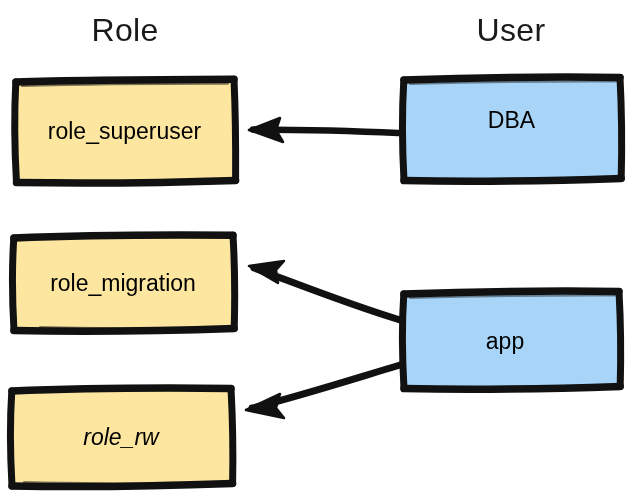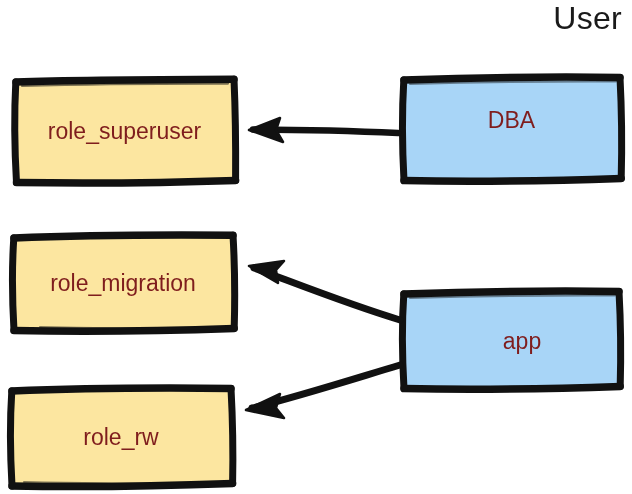--- a/index.html
+++ b/index.html
@@ -33,49 +33,49 @@
     letter-spacing: 0.3px;
   }
   #title-role {
     left: 0px;
     top: 12px;
     width: 250px;
     text-align: center;
   }
   #title-user {
     left: 400px;
-    top: 0;
+    top: 12px;
     width: 222px;
-    text-align: right;
+    text-align: center;
   }
   .node-label {
     position: absolute;
     font-size: 23px;
-    color: #7f1d1d;
+    color: #000000;
     font-family: "Liberation Sans", sans-serif;
     white-space: nowrap;
     text-align: center;
     display: flex;
     align-items: center;
     justify-content: center;
   }
   #label-role-superuser {
     left: 14px; top: 80px; width: 221px; height: 102px;
   }
   #label-role-migration {
     left: 12px; top: 235px; width: 222px; height: 96px; text-align: right;
   }
   #label-role-rw {
-    left: 10px; top: 388px; width: 222px; height: 98px;
+    left: 10px; top: 388px; width: 222px; height: 98px; font-style: italic;
   }
   #label-dba {
     left: 402px; top: 69px; width: 219px; height: 102px;
   }
   #label-app {
-    left: 413px; top: 292px; width: 218px; height: 98px;
+    left: 396px; top: 292px; width: 218px; height: 98px;
   }
 </style>
 </head>
 <body>
 
 <div id="canvas">
 
   <svg id="sketch-layer" viewBox="0 0 632 494" xmlns="http://www.w3.org/2000/svg">
 
     <g>
@@ -133,20 +133,21 @@
       <path d="M249,266 L284,261 L276,270 L278,283 Z" fill="#111111" stroke="#111111" stroke-width="2.5" stroke-linejoin="round"></path>
     </g>
 
     <g>
       <path d="M400,365 C350,380 300,396 252,408" fill="none" stroke="#111111" stroke-width="7" stroke-linecap="round"></path>
       <path d="M246,410 L280,394 L276,408 L284,418 Z" fill="#111111" stroke="#111111" stroke-width="2.5" stroke-linejoin="round"></path>
     </g>
 
   </svg>
 
+  <div class="column-title" id="title-role">Role</div>
 
   <div class="column-title" id="title-user">User</div>
 
   <div class="node-label" id="label-role-superuser">role_superuser</div>
 
   <div class="node-label" id="label-role-migration">role_migration</div>
 
   <div class="node-label" id="label-role-rw">role_rw</div>
 
   <div class="node-label" id="label-dba">DBA</div>

